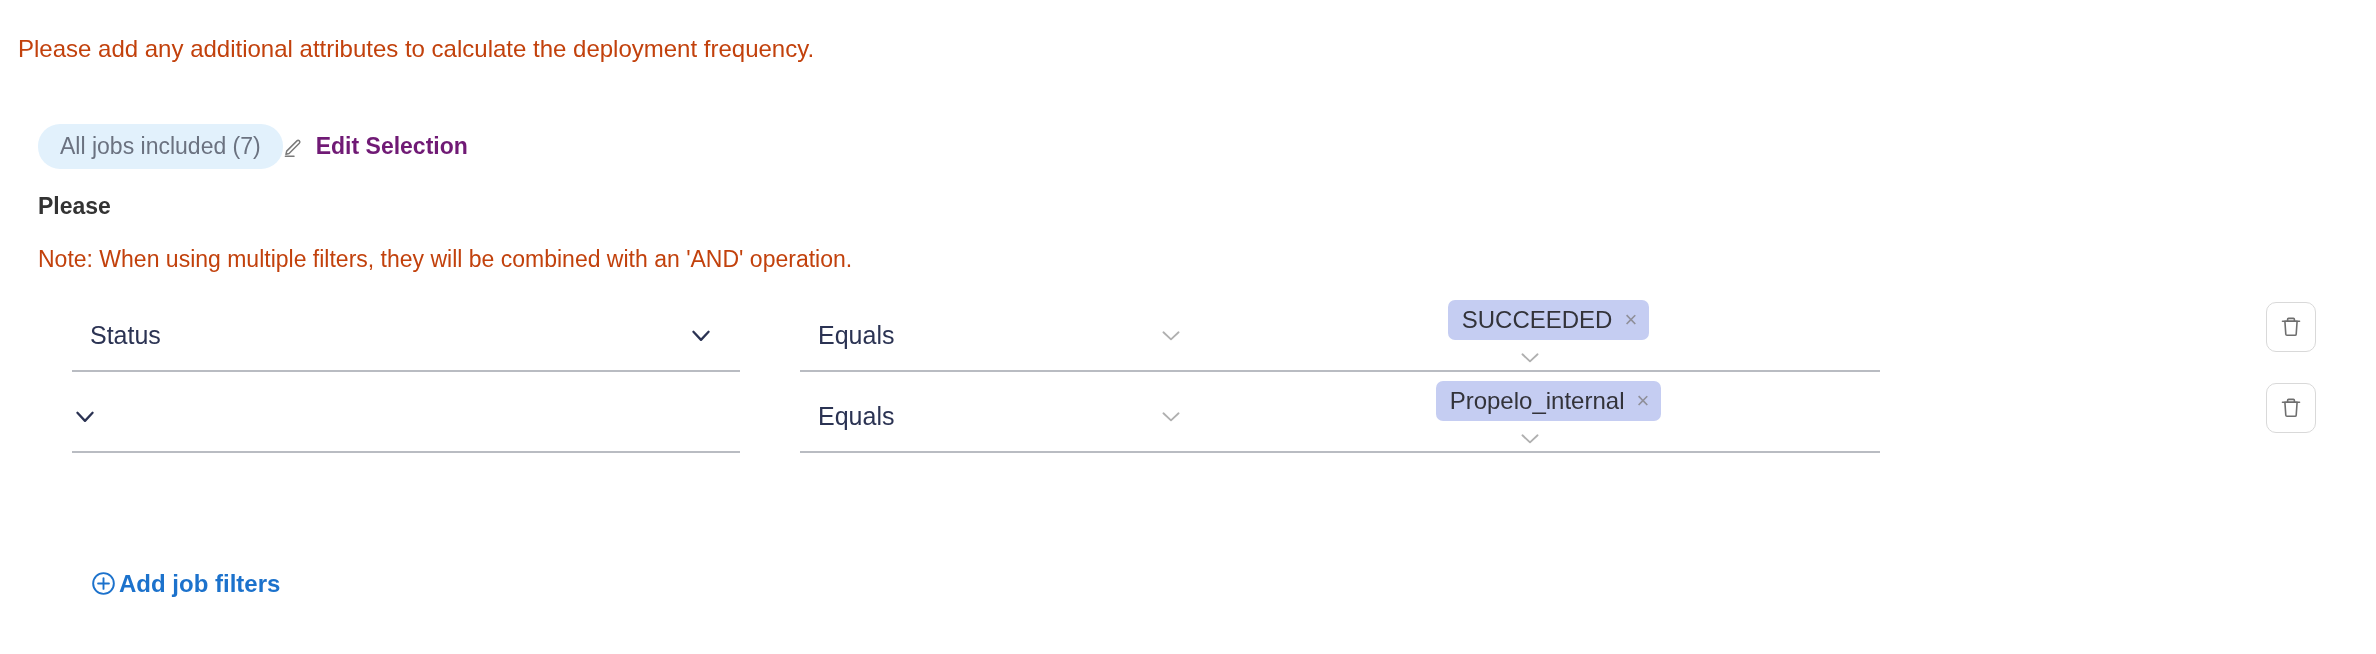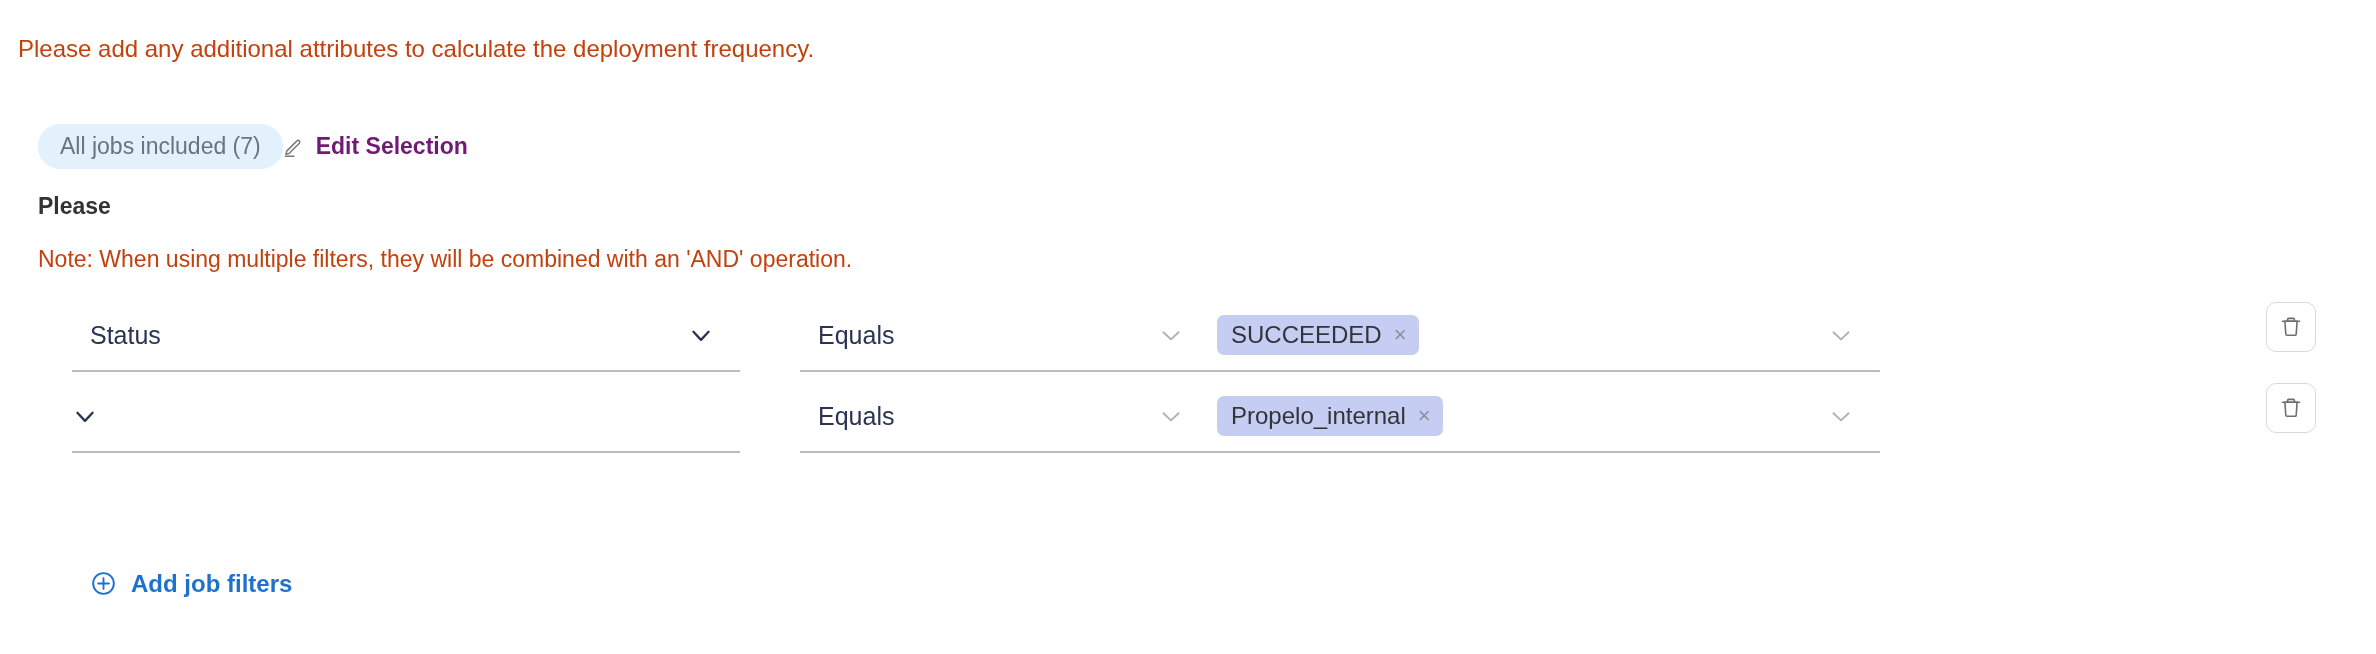--- a/index.html
+++ b/index.html
@@ -102,21 +102,21 @@
     top: 0;
     height: 72px;
     border-bottom: 2px solid #b9bcc2;
     box-sizing: border-box;
     display: flex;
     align-items: center;
     cursor: pointer;
   }
   .field.col-attribute { left: 72px;   width: 668px; }
   .field.col-operator  { left: 800px;  width: 410px; }
-  .field.col-value     { left: 1205px; width: 675px; }
+  .field.col-value     { left: 1205px; width: 675px; flex-direction: column; }
 
   .field-text {
     font-size: 25px;
     line-height: 28px;
     color: #2b3353;
     padding-left: 18px;
     white-space: nowrap;
     flex: 1 1 auto;
     overflow: hidden;
   }
@@ -173,21 +173,21 @@
   }
   .delete-btn svg { display: block; width: 24px; height: 24px; color: #6e6e6e; }
 
   
   .add-filters {
     position: absolute;
     left: 90px;
     top: 570px;
     display: flex;
     align-items: center;
-    gap: 14px;
+    gap: 2px;
     cursor: pointer;
     white-space: nowrap;
   }
   .add-filters .plus-icon { display: block; width: 27px; height: 27px; color: #1c72cc; flex: 0 0 auto; }
   .add-filters .add-label {
     color: #1c72cc;
     font-size: 24px;
     line-height: 26px;
     font-weight: 600;
   }

